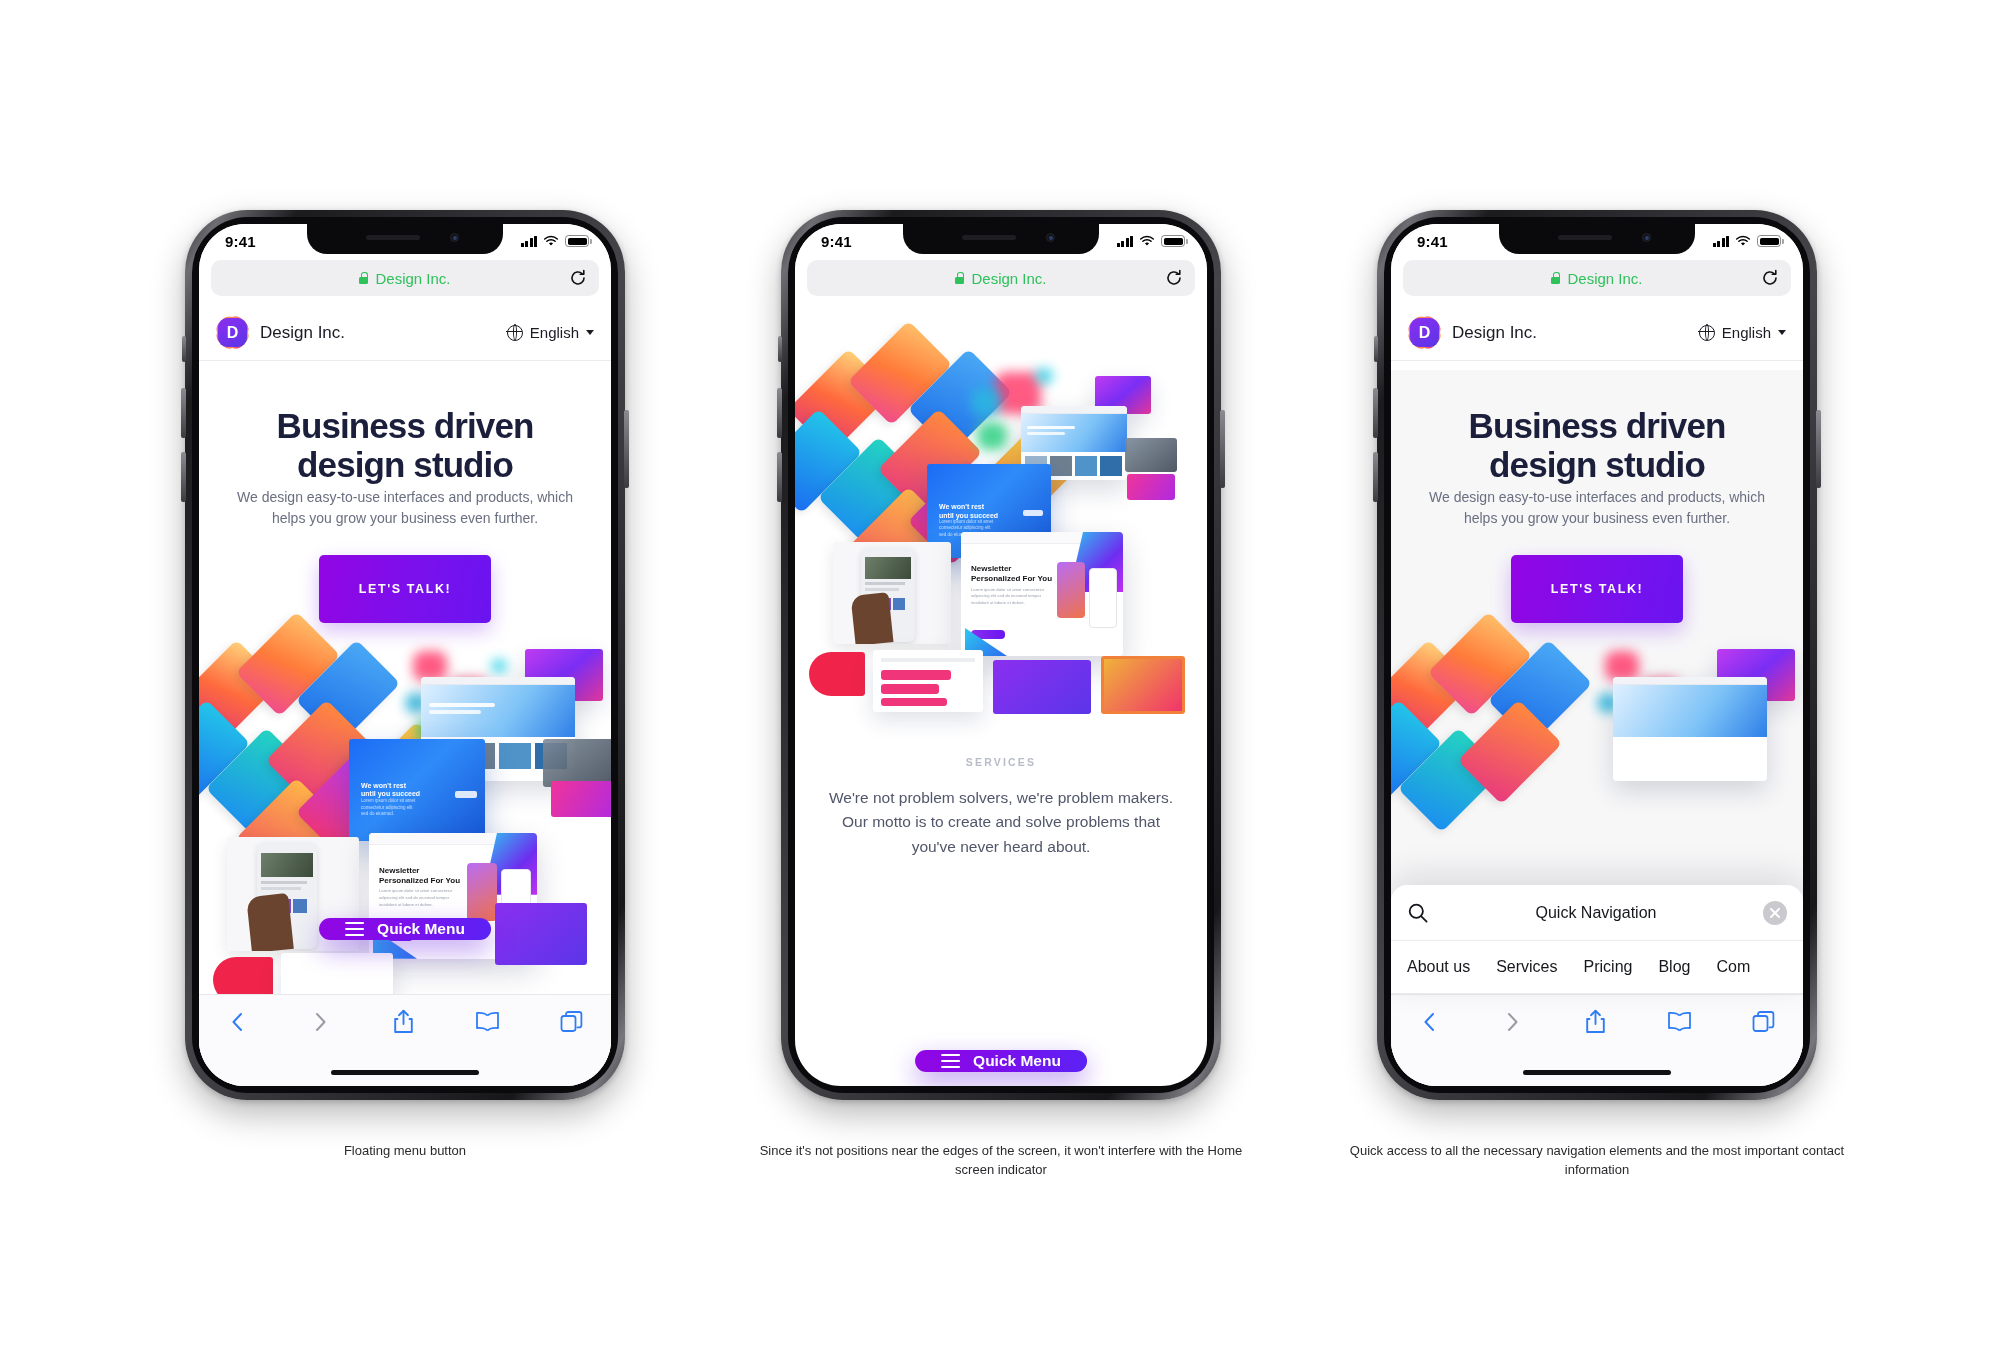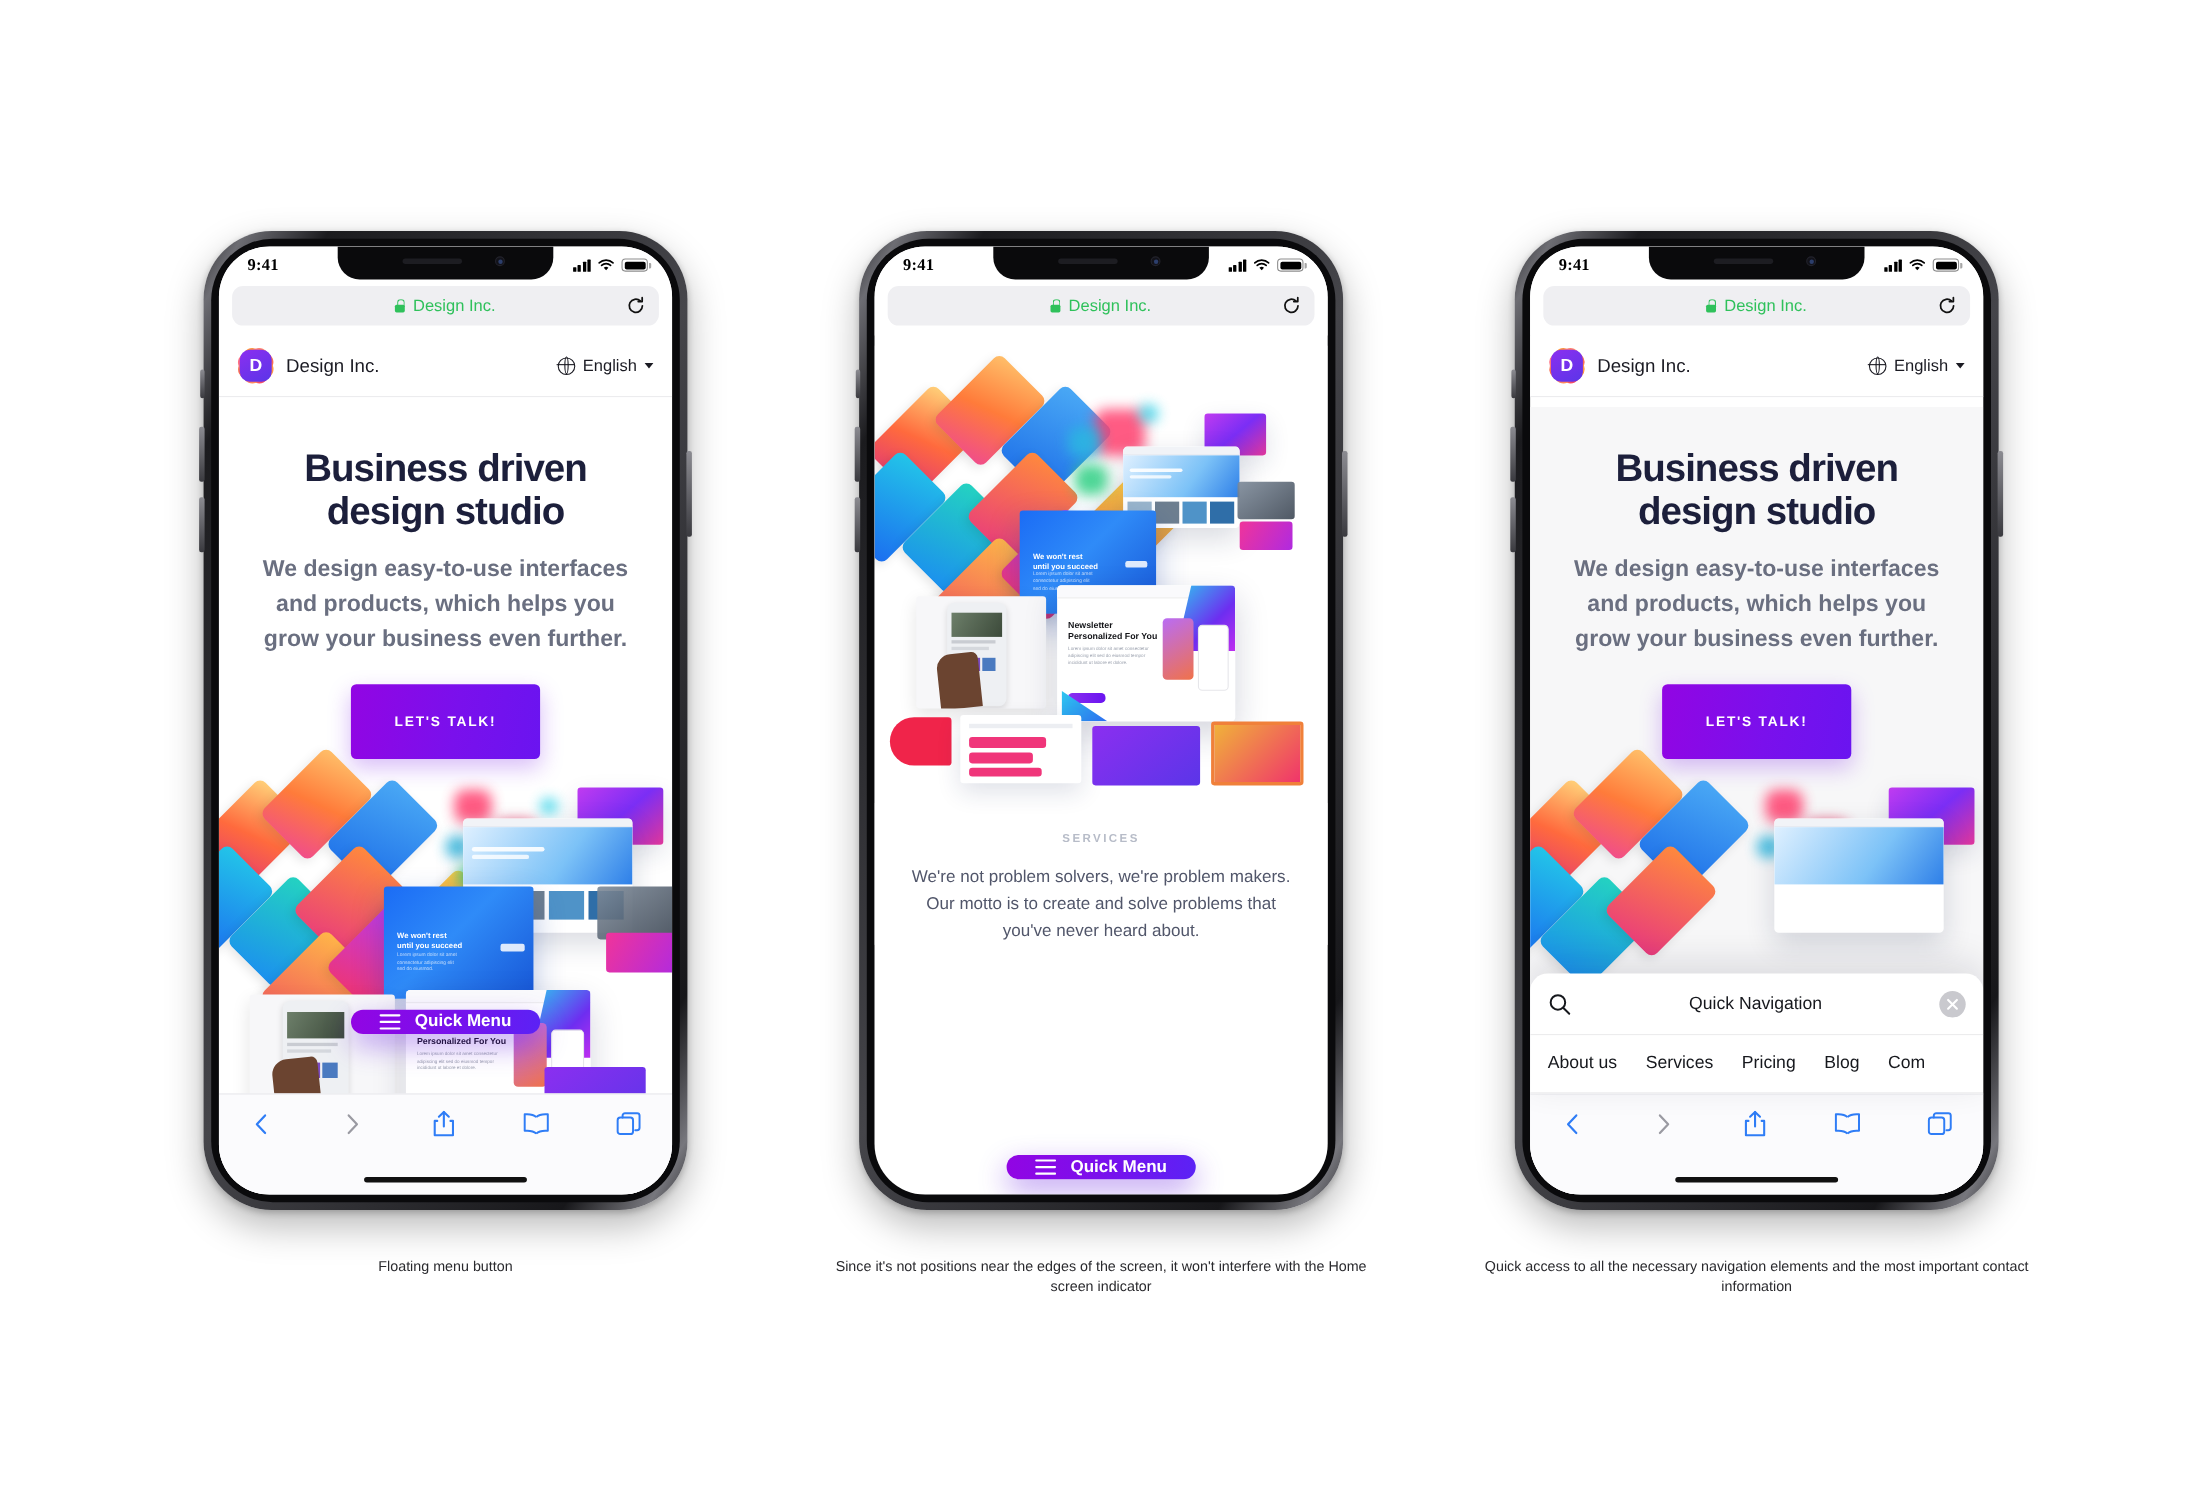--- a/index.html
+++ b/index.html
@@ -61,21 +61,21 @@
   }
   .notch .cam::after {
     content:""; position:absolute; left:2px; top:2px; width:4px; height:4px;
     border-radius:50%; background:#2c3e6b;
   }
 
   
   .statusbar {
     position: relative; height: 34px; z-index: 10;
     display: flex; align-items: center; justify-content: space-between;
-    padding: 0 22px 0 26px; background: #fff; font-family: Liberation Serif, serif;
+    padding: 0 22px 0 26px; background: #fff;
   }
   .status-time { font-size: 15px; font-weight: bold; color: #000; letter-spacing: .2px; }
   .status-right { display: flex; align-items: center; gap: 6px; }
   .sig { display: flex; align-items: flex-end; gap: 1.5px; height: 11px; }
   .sig i { display:block; width: 3px; background:#000; border-radius: .5px; }
   .sig i:nth-child(1){height:4px}.sig i:nth-child(2){height:6px}
   .sig i:nth-child(3){height:8.5px}.sig i:nth-child(4){height:11px}
   .batt { width: 24px; height: 12px; border: 1.3px solid rgba(0,0,0,.45); border-radius: 3.5px; position: relative; }
   .batt::after { content:""; position:absolute; right:-3.5px; top:3.3px; width:2px; height:4.4px; background: rgba(0,0,0,.35); border-radius:0 1px 1px 0;}
   .batt i { position:absolute; inset:1.5px; background:#000; border-radius:1.8px; }
@@ -114,21 +114,21 @@
 
   
   .page { position:absolute; left:0; right:0; top:0; bottom:0; overflow:hidden; }
   .content { position:absolute; left:0; right:0; top:0; background:#fff; }
 
   .hero { padding: 36px 26px 0; text-align:center; }
   .hero h1 {
     font-size: 35px; line-height: 1.12; font-weight: bold; color:#1c1f3b;
     letter-spacing: -0.9px;
   }
-  .hero p { margin-top: 18px; font-size: 21px; line-height: 1.48; color:#6a6f80;font-weight:bold; }
+  .hero p { margin-top: 3px; font-size: 14px; line-height: 1.48; color:#6a6f80; }
   .cta {
     display:inline-block; margin-top: 26px; padding: 27px 40px;
     border-radius: 5px; color:#fff; font-size: 12.5px; font-weight:bold;
     letter-spacing: 1.6px;
     background: linear-gradient(100deg,#9205e3 0%,#7a10ec 55%,#6a14f0 100%);
     box-shadow: 0 8px 20px rgba(120,20,230,.28);
   }
 
   
   .collage { position:relative; margin-top: 34px; height: 460px; }

